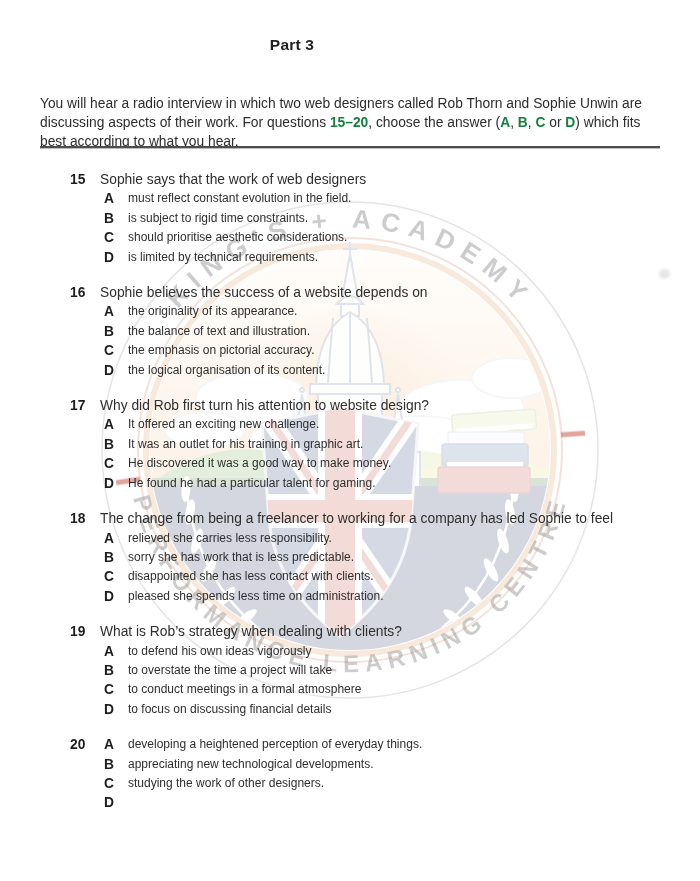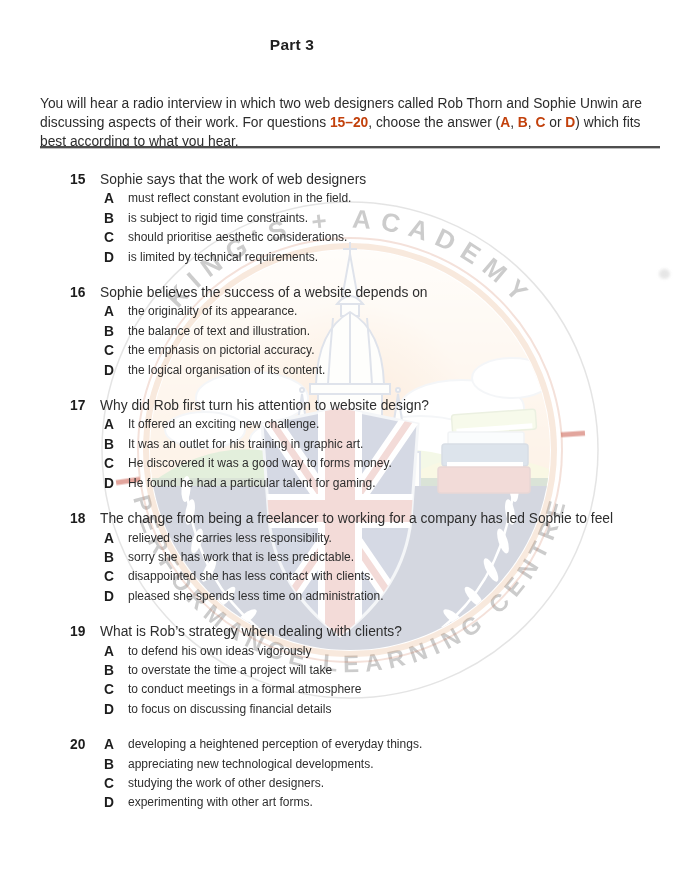--- a/index.html
+++ b/index.html
@@ -10,21 +10,21 @@
   .watermark-layer{position:absolute;top:0;left:0;width:700px;height:881px;z-index:0;}
   .content-layer{position:absolute;top:0;left:0;width:700px;height:881px;z-index:1;}
   .page-title{
     position:absolute;top:36px;left:0;width:584px;text-align:center;
     font-size:15.5px;font-weight:bold;color:#1f1f1f;letter-spacing:.2px;
   }
   .instructions{
     position:absolute;top:80px;left:40px;width:624px;
     font-size:13.8px;line-height:19.2px;color:#2c2c2c;
   }
-  .instructions b{color:#c2410c;}
+  .instructions b{color:#15803d;}
   .divider{
     position:absolute;top:146px;left:40px;width:620px;height:2px;
     background:#4e4e4e;border-bottom:1px solid #bdbdbd;
   }
   .questions{position:absolute;top:170px;left:40px;width:632px;margin-left:30px;}
   .question{display:flex;margin-bottom:16px;}
   .qnum{flex:none;width:30px;font-weight:bold;font-size:13.8px;line-height:19.4px;color:#1d1d1d;}
   .qbody{flex:1;}
   .qstem{font-size:13.8px;line-height:19.4px;}
   .option{display:flex;padding-left:4px;}
@@ -256,21 +256,21 @@
     <span class="otext">It offered an exciting new challenge.</span>
   </div>
 
   <div class="option">
     <span class="oletter">B</span>
     <span class="otext">It was an outlet for his training in graphic art.</span>
   </div>
 
   <div class="option">
     <span class="oletter">C</span>
-    <span class="otext">He discovered it was a good way to forms money.</span>
+    <span class="otext">He discovered it was a good way to make money.</span>
   </div>
 
   <div class="option">
     <span class="oletter">D</span>
     <span class="otext">He found he had a particular talent for gaming.</span>
   </div>
 </div>
   </div>
 
   <div class="question">
@@ -341,20 +341,19 @@
     <span class="otext">appreciating new technological developments.</span>
   </div>
 
   <div class="option">
     <span class="oletter">C</span>
     <span class="otext">studying the work of other designers.</span>
   </div>
 
   <div class="option">
     <span class="oletter">D</span>
-    <span class="otext">experimenting with other art forms.</span>
   </div>
 </div>
   </div>
 </div>
 
   <div class="artifact-dot"></div>
 </div>
 
 </body></html>

